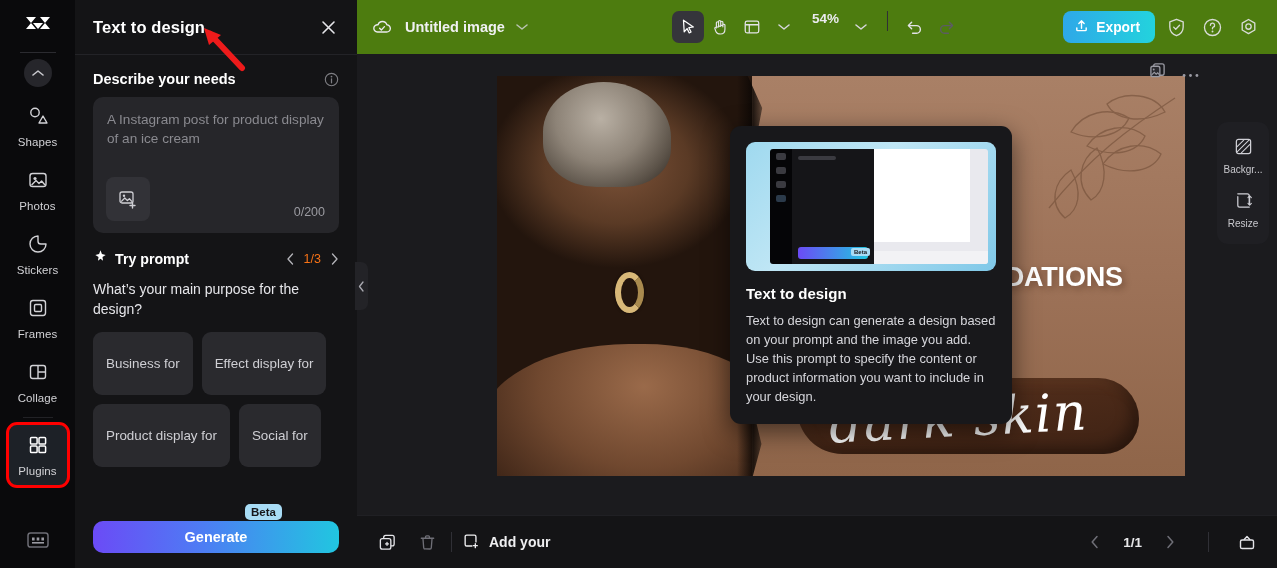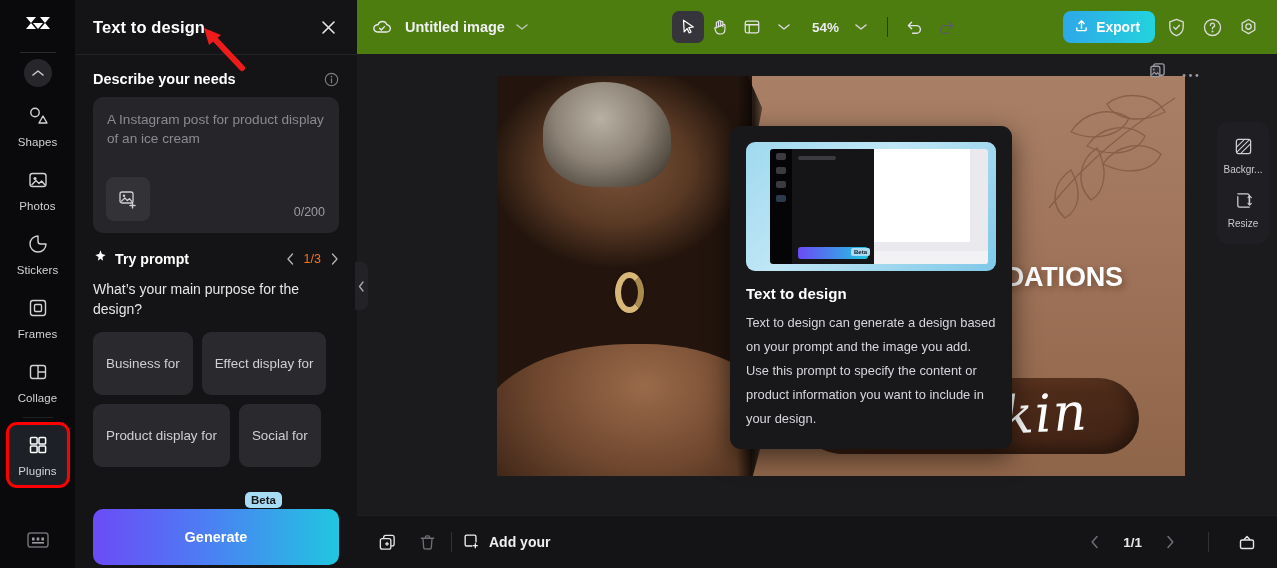--- a/index.html
+++ b/index.html
@@ -50,42 +50,42 @@
   .pg-arrow { cursor:pointer; display:flex; }
 
   .question { margin-top:11px; font-size:14px; line-height:20px; color:#e6e6ea; }
   .chips { display:flex; flex-wrap:wrap; gap:9px; margin-top:13px; }
   .chip { background:#2a2a2e; border-radius:9px; padding:24px 13px; font-size:13.4px; color:#cfcfd4;
           white-space:nowrap; cursor:pointer; }
 
   .panel-foot { position:absolute; left:0; right:0; bottom:0; height:62px; background:#141416;
        display:flex; align-items:center; justify-content:center; }
   .gen-wrap { position:relative; width:246px; }
-  .gen-btn { width:246px; height:56px; border-radius:10px; border:none; cursor:pointer;
+  .gen-btn { width:246px; height:32px; border-radius:10px; border:none; cursor:pointer;
      background:linear-gradient(90deg,#6b4bf6 0%,#4d7df4 45%,#21c6e0 100%);
      color:#fff; font-size:14.5px; font-weight:bold; font-family:inherit; }
   .beta { position:absolute; top:-17px; left:152px; background:#a8dcf5; color:#17171a;
      font-size:11.5px; font-weight:bold; border-radius:5px; padding:2px 6px; }
 
   .panel-tab { position:absolute; right:-11px; top:262px; width:13px; height:48px;
      background:#232327; border-radius:0 7px 7px 0; display:flex; align-items:center;
      justify-content:center; cursor:pointer; z-index:6; }
 
   
   .red-arrow { position:absolute; left:196px; top:26px; z-index:40; pointer-events:none; }
 
   
   .main { flex:1; height:568px; background:#1b1b1e; display:flex; flex-direction:column; position:relative; }
 
   .topbar { height:54px; background:#4d7c0f; display:flex; align-items:center; padding:13px 14px;
             position:relative; flex:0 0 54px; }
   .cloud { width:22px; height:22px; margin-right:12px; display:flex; align-items:center; }
   .doc-title { font-size:14.5px; font-weight:bold; color:#f0f0f2; }
   .title-caret { margin-left:11px; opacity:.8; display:flex; }
-  .tools { position:absolute; left:50%; transform:translateX(-50%); display:flex; align-items:center; gap:0; }
+  .tools { position:absolute; left:50%; transform:translateX(-50%); display:flex; gap:0; }
   .tbtn { width:32px; height:32px; border-radius:7px; display:flex; align-items:center; justify-content:center; cursor:pointer; }
   .tbtn.sel { background:#35353b; }
   .zoom-txt { font-size:13.5px; font-weight:bold; color:#eaeaee; margin:0 6px 0 12px; }
   .vsep { width:1px; height:20px; background:#303036; margin:0 10px; }
   .topright { margin-left:auto; display:flex; align-items:center; gap:6px; }
   .export { height:32px; border-radius:8px; padding:0 15px 0 11px; border:none; cursor:pointer;
     background:linear-gradient(90deg,#2ea8e8 0%,#23d3dd 100%); color:#fff; font-size:13.8px;
     font-weight:bold; font-family:inherit; display:flex; align-items:center; gap:7px; }
   .iconbtn { width:30px; height:30px; display:flex; align-items:center; justify-content:center; cursor:pointer; opacity:.92; }
 
@@ -147,21 +147,21 @@
   .ct-dot { width:10px; height:7px; background:#3a3a40; border-radius:2px; }
   .ct-dot.on { background:#2b3a4a; }
   .ct-panel { width:82px; background:#151518; position:relative; }
   .ct-line { position:absolute; left:6px; top:7px; width:38px; height:4px; background:#3a3a40; border-radius:2px; }
   .ct-gen { position:absolute; left:6px; bottom:5px; width:70px; height:12px; border-radius:3px;
      background:linear-gradient(90deg,#6b4bf6,#21c6e0); }
   .ct-canvas { flex:1; background:#e9e9ee; position:relative; }
   .ct-white { position:absolute; left:0; top:0; right:18px; bottom:22px; background:#fff; }
   .ct-foot { position:absolute; left:0; right:0; bottom:0; height:13px; background:#f2f2f5; }
   .card-h { font-size:15px; font-weight:bold; color:#fff; margin-top:14px; }
-  .card-p { font-size:12.9px; line-height:24px; color:#d6d6db; margin-top:9px; }
+  .card-p { font-size:12.9px; line-height:19px; color:#d6d6db; margin-top:9px; }
   .card-beta { position:absolute; left:105px; top:106px; background:#a8dcf5; color:#17171a;
      font-size:6px; font-weight:bold; border-radius:2px; padding:1px 3px; }
 </style>
 </head>
 <body>
 
 <div class="app">
 
   <div class="rail">
     <div class="logo">

